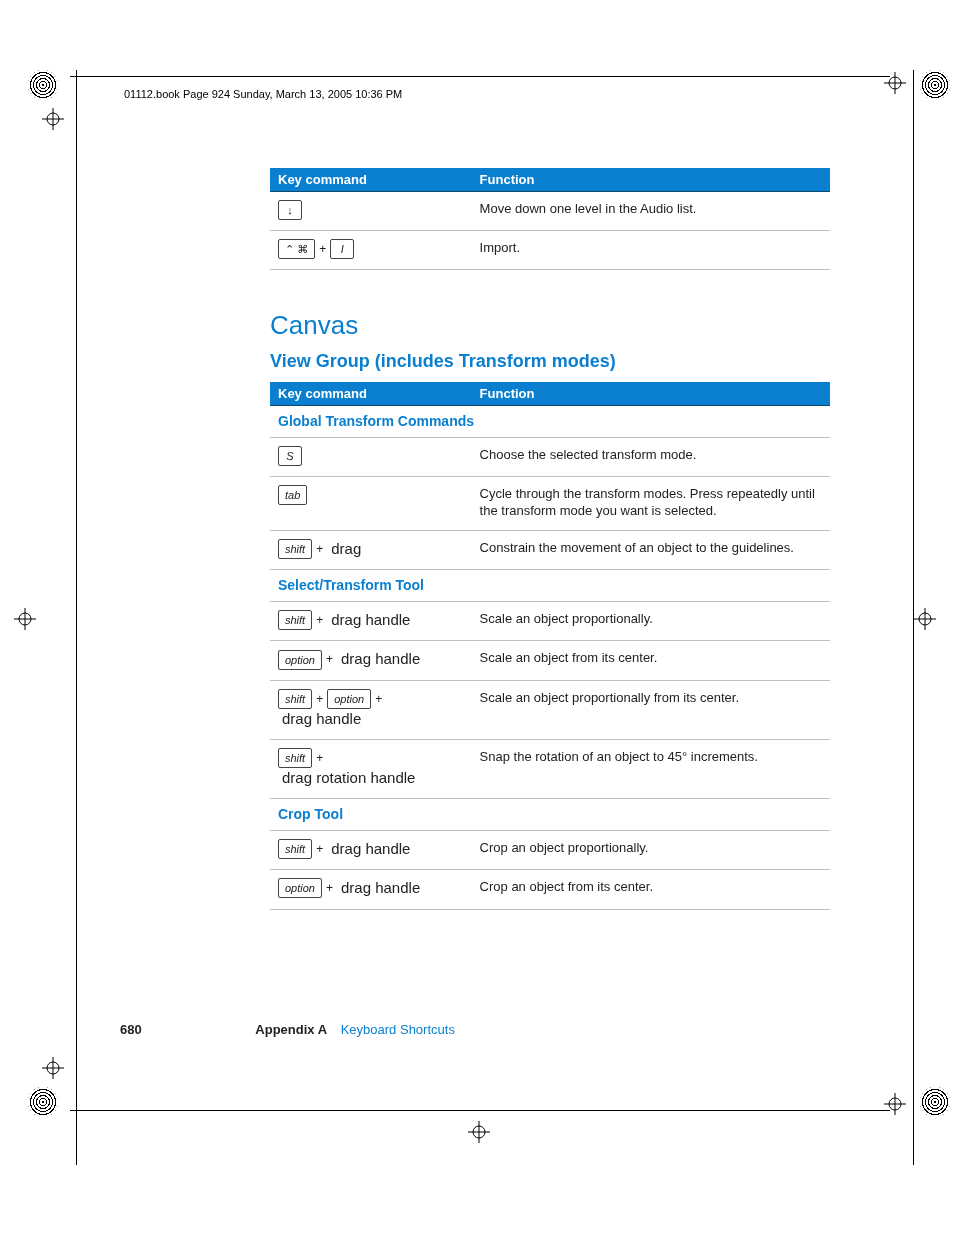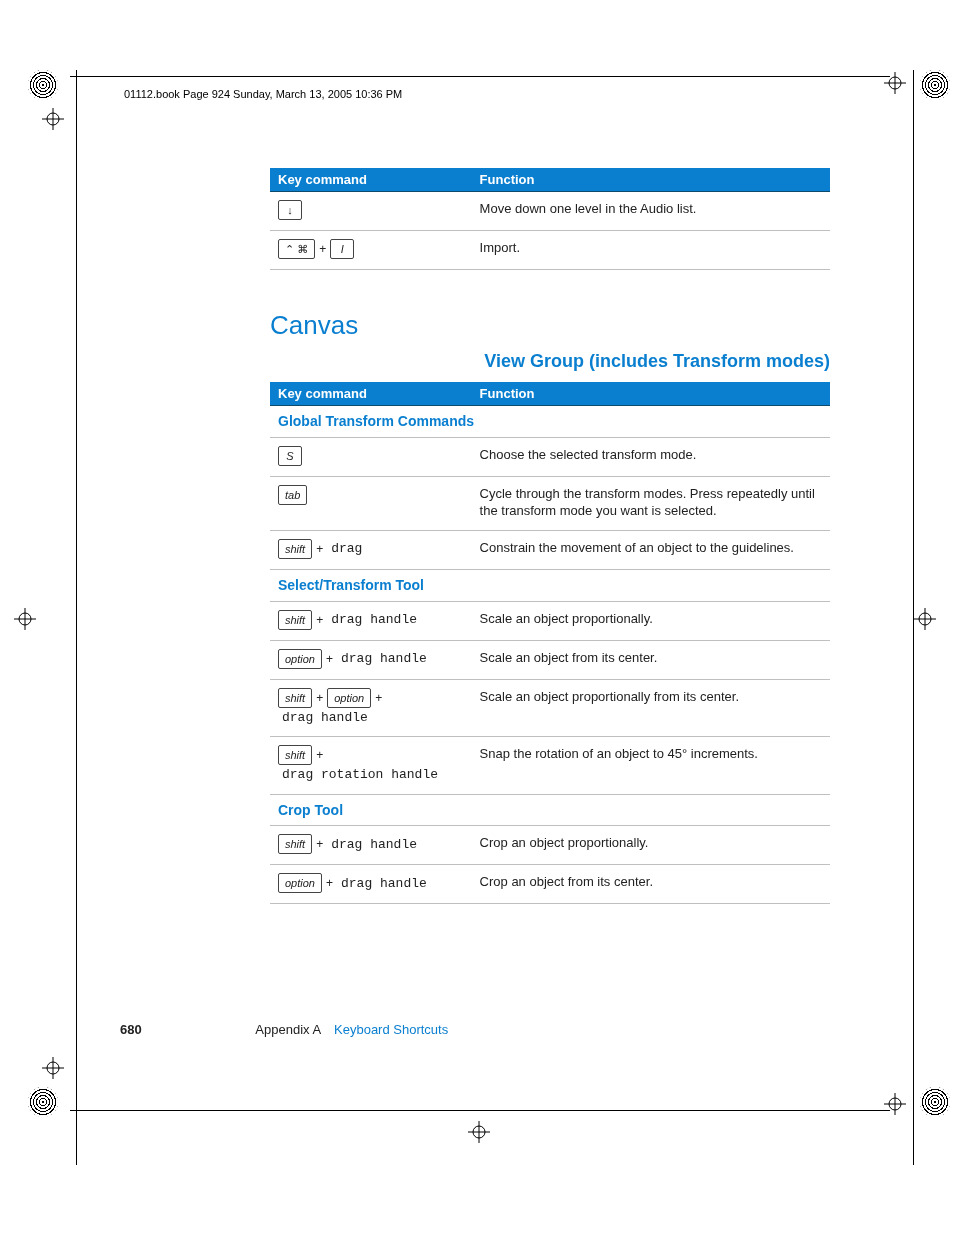--- a/index.html
+++ b/index.html
@@ -57,21 +57,20 @@
     color: #0a7fd0;
     font-size: 26px;
     font-weight: normal;
     margin: 40px 0 10px 0;
   }
   .section-h2 {
     color: #0a7fd0;
     font-size: 18px;
     font-weight: bold;
     margin: 6px 0 10px 0;
-    text-align: right;
   }
   .subhead {
     color: #0a7fd0;
     font-weight: bold;
     font-size: 14px;
     padding: 6px 8px;
     border-bottom: 1px solid #bfbfbf;
   }
   .key {
     display: inline-block;
@@ -88,33 +87,32 @@
   }
   .key-upright { font-style: normal; }
   .plus {
     display: inline-block;
     padding: 0 4px;
     font-size: 12px;
     vertical-align: middle;
   }
   .action {
     display: inline-block;
-    font-size: 13px;
+    font-size: 15px;
     padding-left: 4px;
     vertical-align: middle;
-    font-family: Liberation Mono, monospace;
   }
   .footer {
     position: absolute;
     bottom: 150px;
     left: 120px;
     font-size: 13px;
   }
   .footer .pg { font-weight: bold; }
-  .footer .appx { font-weight: normal; margin-left: 110px; margin-top: 48px; }
+  .footer .appx { font-weight: bold; margin-left: 110px; margin-top: 48px; }
   .footer .title { color: #0a7fd0; margin-left: 10px; }
 
   
   .reg {
     position: absolute;
     width: 22px;
     height: 22px;
   }
   .reg svg { display:block; }
   .spiral {

